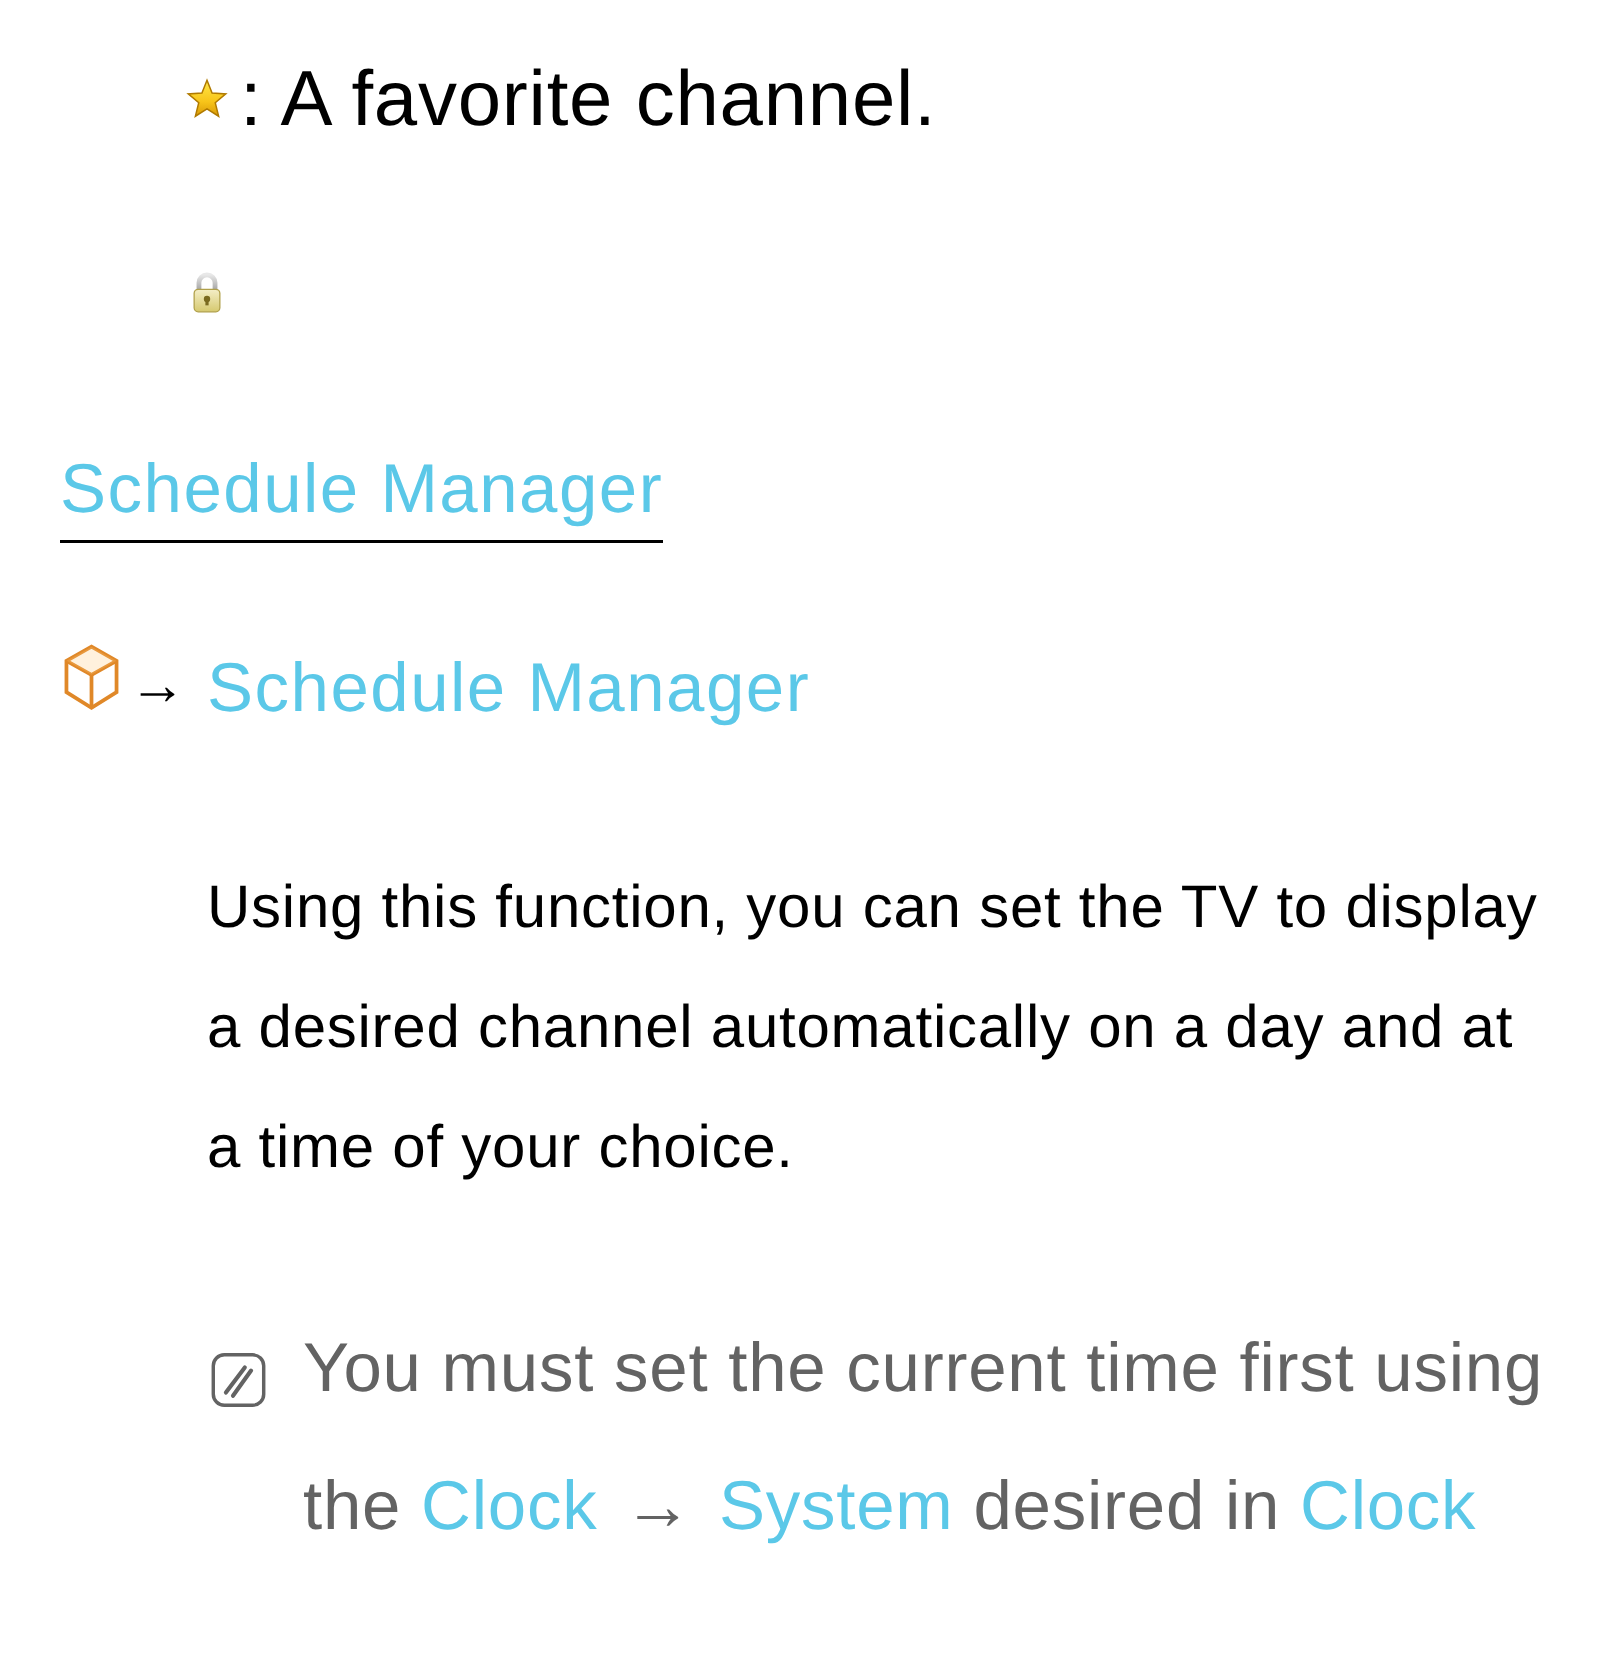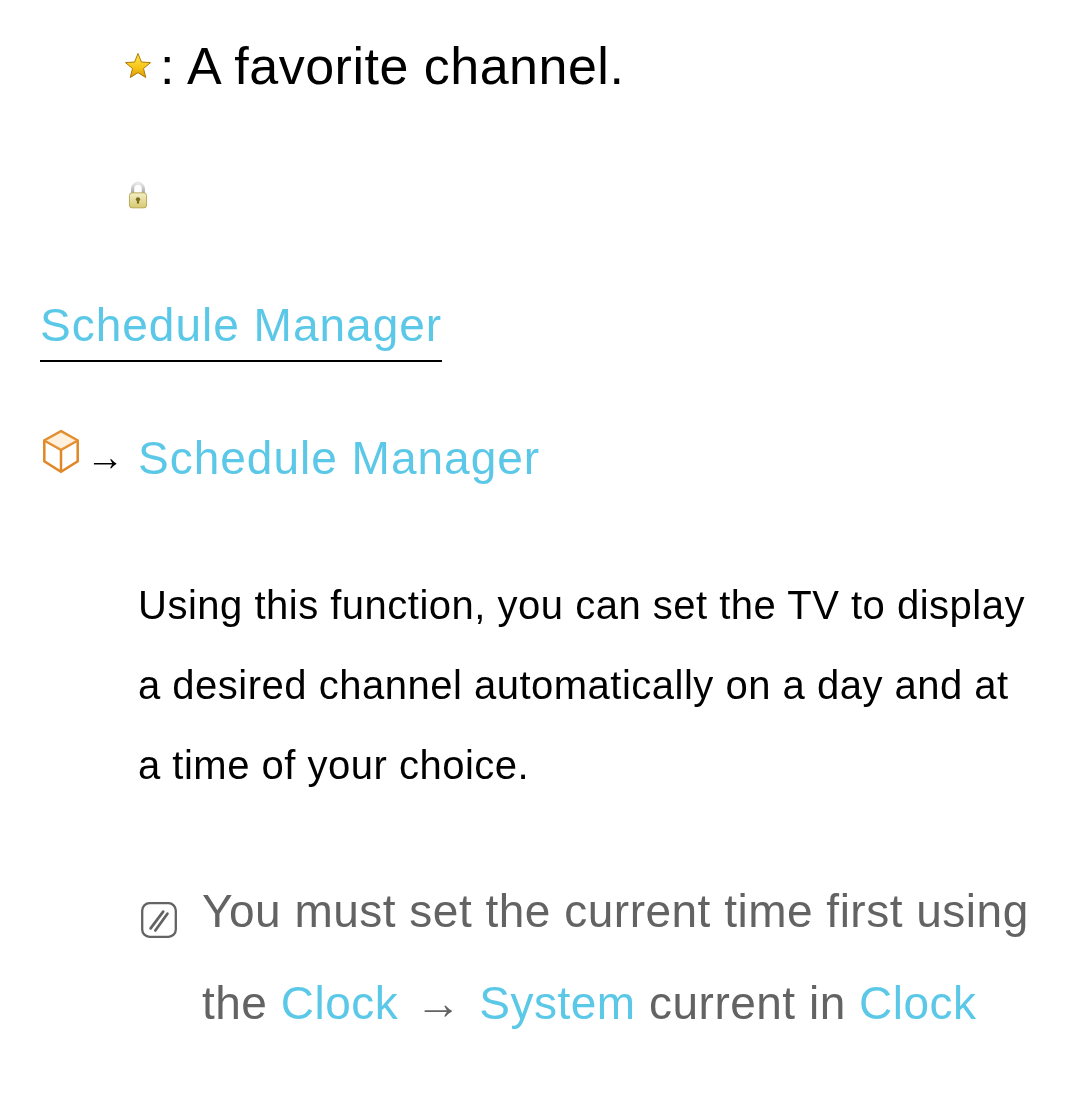--- a/index.html
+++ b/index.html
@@ -156,18 +156,18 @@
 
 <div class="note-block">
   <span class="note-icon">
     <svg width="42" height="42" viewBox="0 0 40 40">
       <rect x="4" y="4" width="32" height="32" rx="7" fill="none" stroke="#636363" stroke-width="2.2"></rect>
       <path d="M12 28 L24 12" stroke="#636363" stroke-width="2.6" stroke-linecap="round"></path>
       <path d="M16.5 30 L28 14" stroke="#636363" stroke-width="2.6" stroke-linecap="round"></path>
     </svg>
   </span>
   <span class="note-text">
-    <span>You must set the current time first using the </span><span class="cyan-inline">Clock</span><span class="note-arrow"> → </span><span class="cyan-inline">System</span><span> current in </span><span class="cyan-inline">Clock</span>
+    <span>You must set the current time first using the </span><span class="cyan-inline">Clock</span><span class="note-arrow"> → </span><span class="cyan-inline">System</span><span> desired in </span><span class="cyan-inline">Clock</span>
   </span>
 </div>
 
 
 
 
 </body></html>

